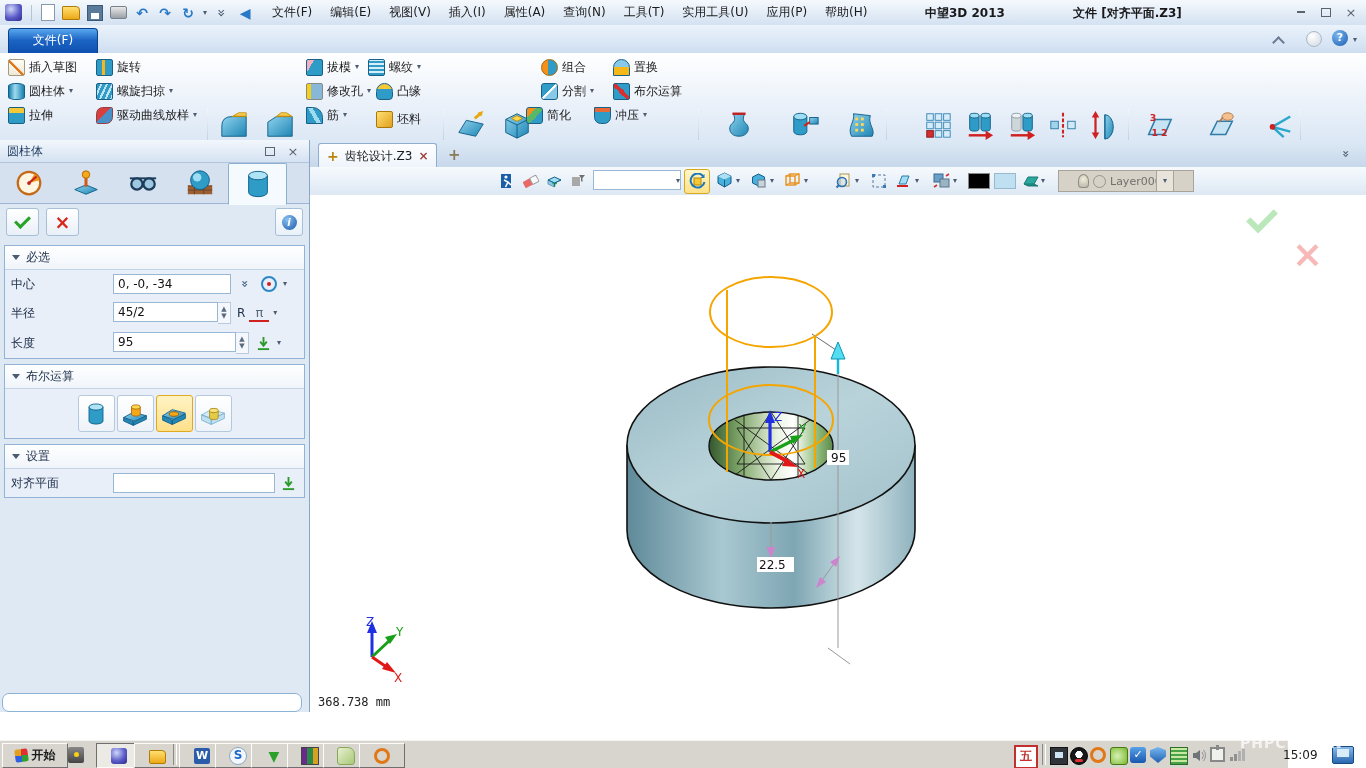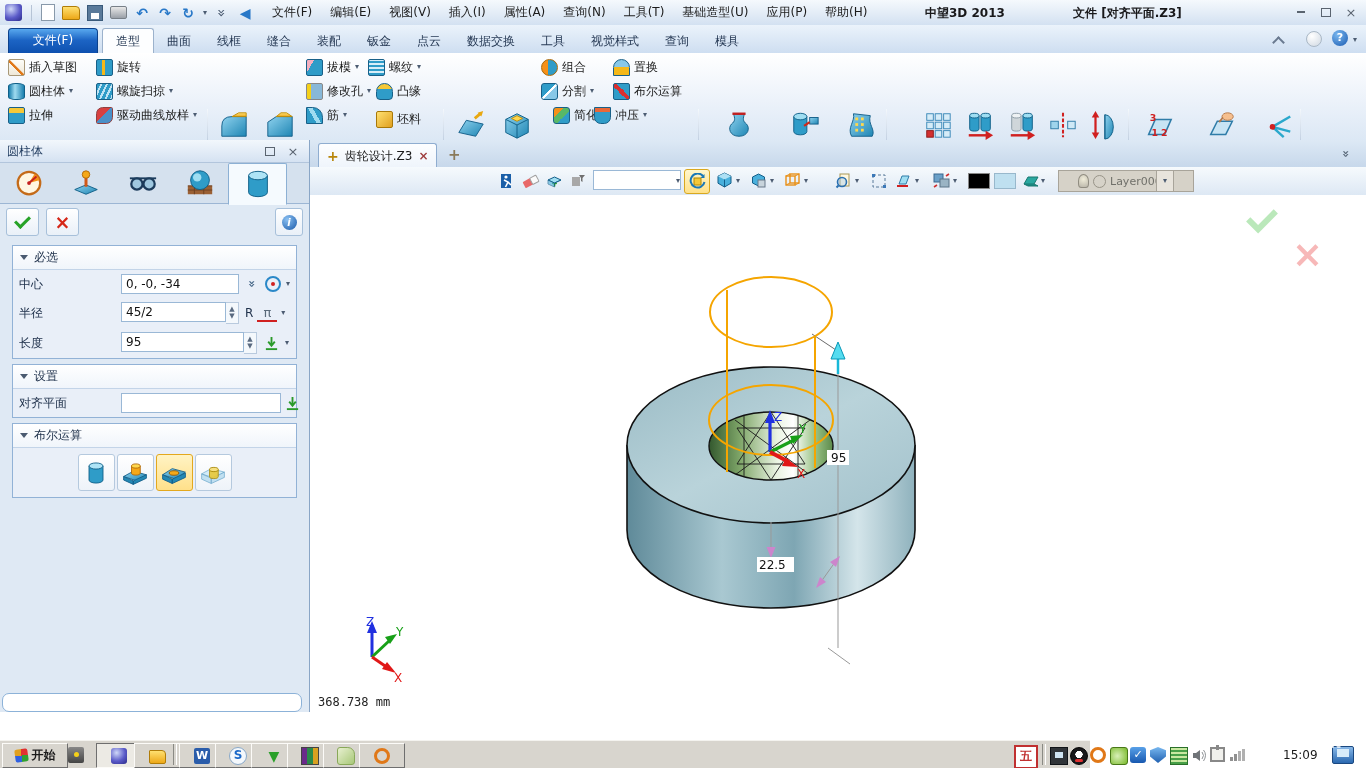--- a/index.html
+++ b/index.html
@@ -42,21 +42,21 @@
   .ptitle{height:22px;background:linear-gradient(#f2f7fc,#d5e2f2);border-bottom:1px solid #b2c5dc;
     display:flex;align-items:center;padding:0 7px;color:#1c3least;color:#1f3a5e}
   .ptabs{height:40px;background:#d5e1ee;border-bottom:1px solid #9cb6d4;display:flex}
   .ptab{width:57px;height:40px;display:flex;align-items:center;justify-content:center}
   .ptab.act{background:#f5fafe;border:1px solid #8cb0d4;border-bottom:1px solid #f5fafe;border-radius:2px 2px 0 0}
   .pactions{height:36px;display:flex;align-items:center;padding:0 6px;gap:7px}
   .abtn{width:31px;height:26px;background:linear-gradient(#ffffff,#e9f0f8);border:1px solid #a7c0da;border-radius:3px;
     display:inline-flex;align-items:center;justify-content:center}
   .ck{display:inline-block;width:12px;height:6px;border-left:3px solid #27a327;border-bottom:3px solid #27a327;transform:rotate(-45deg);margin-top:-3px}
   .xk{color:#d62718;font-size:19px;font-weight:bold;line-height:16px}
-  .psec{margin:5px 12px 0;border:1px solid #92b2d6;background:#e9eff8}
+  .psec{margin:5px 4px 0;border:1px solid #92b2d6;background:#e9eff8}
   .phead{background:linear-gradient(#ffffff,#f0f5fb);border-bottom:1px solid #c3d4e8;padding:3px 7px;color:#22344e;display:flex;align-items:center;gap:6px}
   .tri{display:inline-block;width:0;height:0;border-left:4px solid transparent;border-right:4px solid transparent;border-top:5px solid #4a5a70}
   .prow{display:flex;align-items:center;padding:4px 6px;gap:4px}
   .plab{width:98px;flex:0 0 auto;color:#1e3least;color:#20324c}
   .fin{height:18px;border:1px solid #9ab8d6;background:#fff;font:12px "DejaVu Sans",sans-serif;padding:0 4px;color:#111}
   .spin{width:12px;height:20px;display:inline-flex;flex-direction:column;align-items:center;justify-content:center;color:#5a6a80;font-size:7px;line-height:7px;border:1px solid #b9cade;border-left:none;background:#f4f8fc}
   .mbtn{width:20px;height:20px;display:inline-flex;align-items:center;justify-content:center;background:transparent}
   .boolrow{display:flex;justify-content:center;gap:2px;padding:6px 4px}
   .bbtn{width:35px;height:35px;background:linear-gradient(#ffffff,#eef3f9);border:1px solid #b5c9de;border-radius:3px;display:flex;align-items:center;justify-content:center}
   .bbtn.sel{background:linear-gradient(#fff3c4,#ffe08a);border:1px solid #e3a81e}
@@ -70,21 +70,21 @@
   .hil{background:linear-gradient(#fff6cc,#ffe189);border:1px solid #d9a81f;border-radius:3px}
   
   .vp{left:310px;top:195px;width:1056px;height:517px;background:#fff;overflow:hidden}
   .readout{position:absolute;left:8px;top:500px;font-family:"DejaVu Sans Mono","Liberation Mono",monospace;font-size:12px;color:#222}
   .gck{position:absolute;left:938px;top:14px;width:22px;height:11px;border-left:6px solid rgba(130,214,130,.55);border-bottom:6px solid rgba(130,214,130,.55);transform:rotate(-45deg)}
   .gxk{position:absolute;left:982px;top:42px;font-size:37px;font-weight:bold;color:rgba(242,136,136,.6);line-height:36px}
   
   .sbar{left:0;top:712px;width:1366px;height:28px;background:linear-gradient(#f2f6fb,#e2eaf4);border-top:1px solid #b7c6da}
   .sbtn{position:absolute;top:2px;width:28px;height:23px;display:flex;align-items:center;justify-content:center;border:1px solid transparent;border-radius:3px}
   
-  .task{left:0;top:740px;width:1090px;height:28px;background:#d8d5ce;border-top:1px solid #f4f3ef}
+  .task{left:0;top:740px;width:1288px;height:28px;background:#d8d5ce;border-top:1px solid #f4f3ef}
   .tkb{position:absolute;top:2px;height:23px;background:#d8d5ce;border:1px solid;border-color:#fcfbf8 #6f6f6f #6f6f6f #fcfbf8;
     display:flex;align-items:center;justify-content:center;gap:4px;padding:0 5px}
   .tkb.pressed{border-color:#6f6f6f #fcfbf8 #fcfbf8 #6f6f6f;background:#eceae4}
   .tsep{position:absolute;top:3px;width:2px;height:21px;border-left:1px solid #8a8a84;border-right:1px solid #ffffff}
   .tico{display:inline-block;width:16px;height:16px}
   .wm{position:absolute;left:1240px;top:735px;font-size:14px;font-weight:bold;color:#ffffff;opacity:.72;letter-spacing:1px;z-index:60;pointer-events:none}
 </style>
 </head>
 <body>
 
@@ -263,53 +263,39 @@
       <span class="qi" style="color:#2878c8">◀</span>
     </div>
     <div class="menus">
       <span class="menu">文件(F)</span>
       <span class="menu">编辑(E)</span>
       <span class="menu">视图(V)</span>
       <span class="menu">插入(I)</span>
       <span class="menu">属性(A)</span>
       <span class="menu">查询(N)</span>
       <span class="menu">工具(T)</span>
-      <span class="menu">基础造型(U)</span>
+      <span class="menu">实用工具(U)</span>
       <span class="menu">应用(P)</span>
       <span class="menu">帮助(H)</span>
     </div>
     <span class="abs" style="left:925px;top:5px;font-weight:bold;color:#18181a">中望3D 2013</span>
     <span class="abs" style="left:1073px;top:5px;font-weight:bold;color:#18181a">文件 [对齐平面.Z3]</span>
     <div class="abs flex" style="left:1292px;top:5px;gap:7px">
       <span class="wbtn">
           <i style="width:8px;height:2px;background:#5a6470"></i>
         </span>
       <span class="wbtn">
           <i style="width:8px;height:7px;border:1.5px solid #5a6470"></i>
         </span>
       <span class="wbtn" style="font-size:13px">×</span>
     </div>
   </div>
 
   <div class="abs trow">
     <div class="filebtn">文件(F)</div>
-    <div class="rtabs">
-      <span class="rtab act">造型</span>
-      <span class="rtab">曲面</span>
-      <span class="rtab">线框</span>
-      <span class="rtab">缝合</span>
-      <span class="rtab">装配</span>
-      <span class="rtab">钣金</span>
-      <span class="rtab">点云</span>
-      <span class="rtab">数据交换</span>
-      <span class="rtab">工具</span>
-      <span class="rtab">视觉样式</span>
-      <span class="rtab">查询</span>
-      <span class="rtab">模具</span>
-    </div>
     <span class="abs" style="left:1274px;top:11px"><i class="chev-up"></i></span>
     <span class="abs" style="left:1306px;top:6px;width:14px;height:14px;border-radius:50%;background:radial-gradient(circle at 35% 30%,#fff,#cfd8e2);border:1px solid #aab8c6"></span>
     <span class="abs" style="left:1332px;top:5px;width:16px;height:16px;border-radius:50%;background:radial-gradient(circle at 35% 30%,#7ab8f0,#1a5ab0);color:#fff;font-weight:bold;font-size:11px;text-align:center;line-height:16px">?</span>
     <span class="abs dd" style="left:1353px;top:11px">▾</span>
   </div>
 
   <div class="abs ribbon">
 
     <div class="gsep" style="left:207px"></div>
     <div class="gsep" style="left:443px"></div>
@@ -405,21 +391,21 @@
     </div>
     <div class="sit" style="left:541px;top:4px">
       <span class="si" style="background:linear-gradient(90deg,#f59018 0 40%,#2f9cc8 40%);border-radius:50%;border:1px solid #a86808"></span>
       <span>组合</span>
     </div>
     <div class="sit" style="left:541px;top:28px">
       <span class="si" style="background:linear-gradient(135deg,#2f9cc8 45%,#fff 45% 55%,#88c8e8 55%);border:1px solid #186088;border-radius:3px"></span>
       <span>分割</span>
       <span class="dd">▾</span>
     </div>
-    <div class="sit" style="left:553px;top:52px">
+    <div class="sit" style="left:526px;top:52px">
       <span class="si" style="background:linear-gradient(135deg,#f59018 0 30%,#58b868 30% 60%,#2f9cc8 60%);border:1px solid #186088;border-radius:3px"></span>
       <span>简化</span>
     </div>
     <div class="sit" style="left:613px;top:4px">
       <span class="si" style="background:linear-gradient(#88c8e8 0 50%,#f5b818 50%);border-radius:50% 50% 0 0;border:1px solid #186088"></span>
       <span>置换</span>
     </div>
     <div class="sit" style="left:613px;top:28px">
       <span class="si" style="background:linear-gradient(45deg,#2f9cc8 40%,#d83030 40% 60%,#2f9cc8 60%);border:1px solid #186088"></span>
       <span>布尔运算</span>
@@ -592,37 +578,20 @@
               <span>▼</span>
             </span>
         </span>
         <span class="mbtn">
             <svg width="15" height="15" viewBox="0 0 16 16">
               <path d="M8 1v8M4.5 6l3.5 4.5L11.5 6" fill="none" stroke="#2a9a2a" stroke-width="2"></path>
               <path d="M2 14h12" stroke="#2a9a2a" stroke-width="2"></path>
             </svg>
           </span>
         <span class="dd">▾</span>
-      </div>
-    </div>
-
-    <div class="psec">
-      <div class="phead">
-          <i class="tri"></i>
-          <span>设置</span>
-        </div>
-      <div class="prow">
-        <span class="plab">对齐平面</span>
-        <input class="fin" style="width: 158px;" value="">
-        <span class="mbtn">
-            <svg width="15" height="15" viewBox="0 0 16 16">
-              <path d="M8 1v8M4.5 6l3.5 4.5L11.5 6" fill="none" stroke="#2a9a2a" stroke-width="2"></path>
-              <path d="M2 14h12" stroke="#2a9a2a" stroke-width="2"></path>
-            </svg>
-          </span>
       </div>
     </div>
 
     <div class="psec">
       <div class="phead">
           <i class="tri"></i>
           <span>布尔运算</span>
         </div>
       <div class="boolrow">
         <span class="bbtn">
@@ -641,20 +610,37 @@
             </svg>
           </span>
         <span class="bbtn">
             <svg width="28" height="28">
               <use href="#s-boolint"></use>
             </svg>
           </span>
       </div>
     </div>
 
+    <div class="psec">
+      <div class="phead">
+          <i class="tri"></i>
+          <span>设置</span>
+        </div>
+      <div class="prow">
+        <span class="plab">对齐平面</span>
+        <input class="fin" style="width: 158px;" value="">
+        <span class="mbtn">
+            <svg width="15" height="15" viewBox="0 0 16 16">
+              <path d="M8 1v8M4.5 6l3.5 4.5L11.5 6" fill="none" stroke="#2a9a2a" stroke-width="2"></path>
+              <path d="M2 14h12" stroke="#2a9a2a" stroke-width="2"></path>
+            </svg>
+          </span>
+      </div>
+    </div>
+
     <input class="pprompt" value="" style="">
   </div>
 
   <div class="abs dtbar">
     <div class="dtab">
       <span style="color:#b8860b;font-weight:bold;font-size:14px;line-height:12px">+</span>
       <span>齿轮设计.Z3</span>
       <span style="color:#a04040;font-weight:bold">×</span>
     </div>
     <span class="abs" style="left:138px;top:6px;color:#8a7a5a;font-size:15px;font-weight:bold">+</span>

